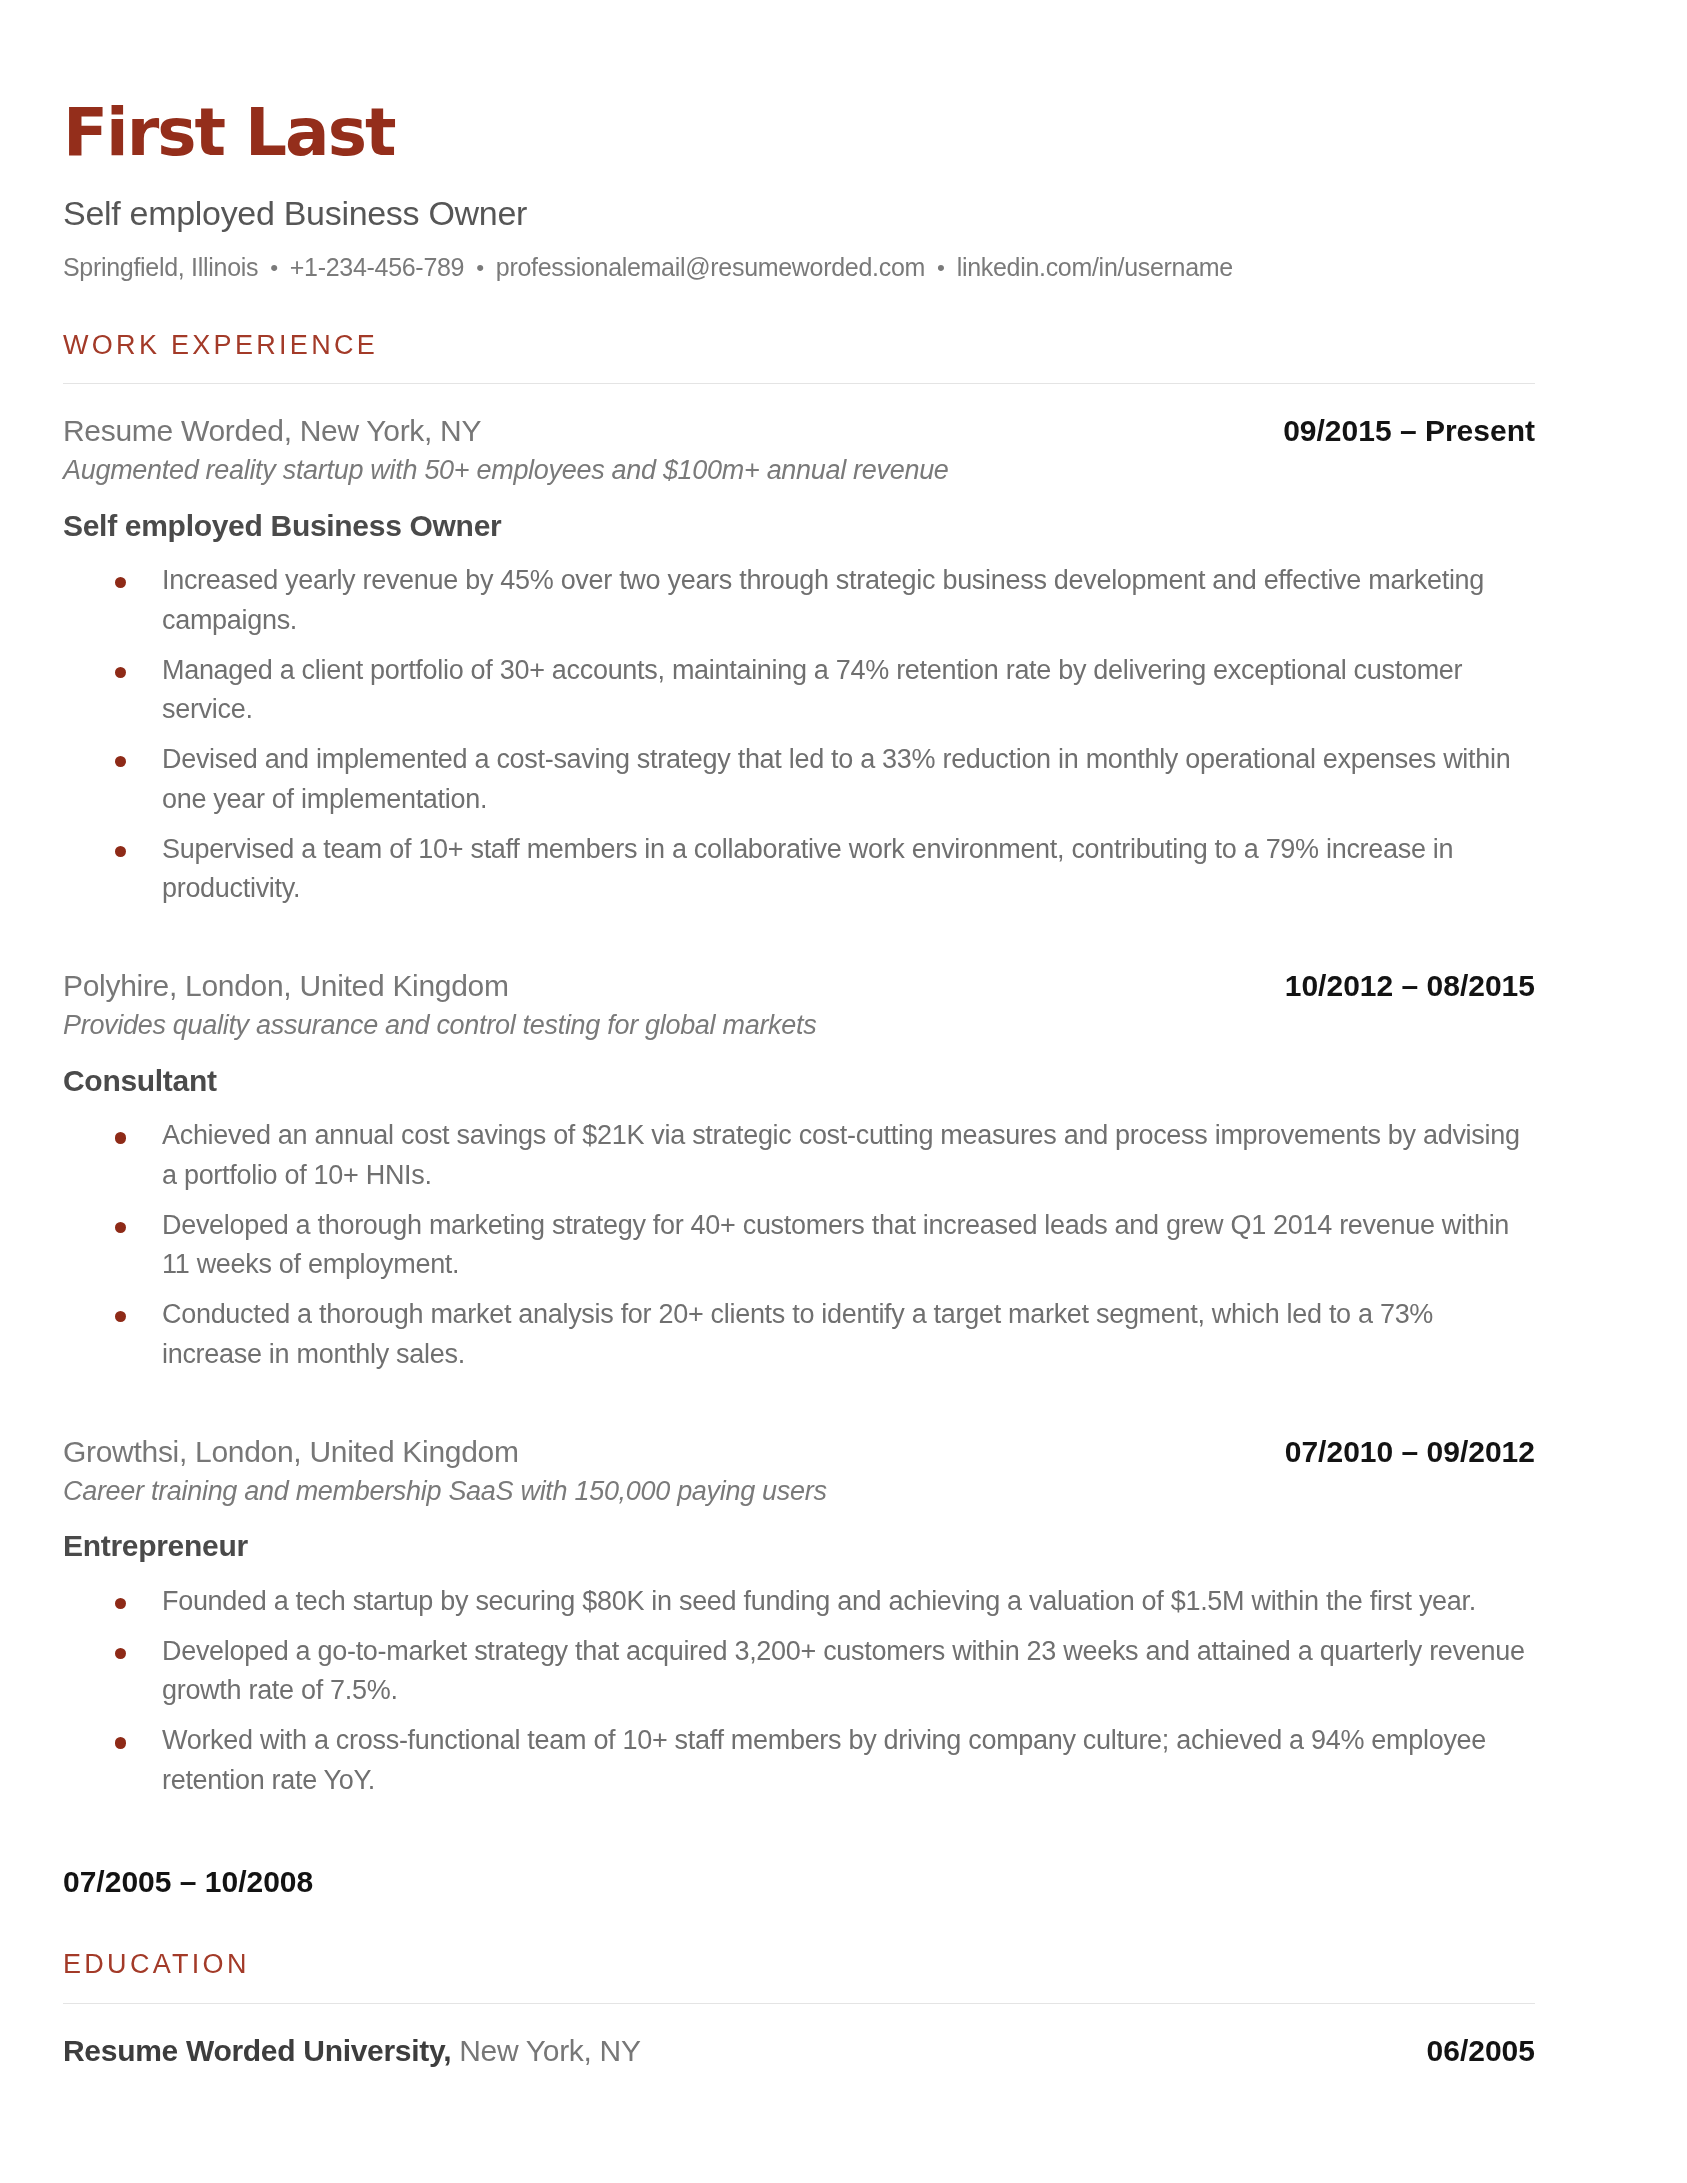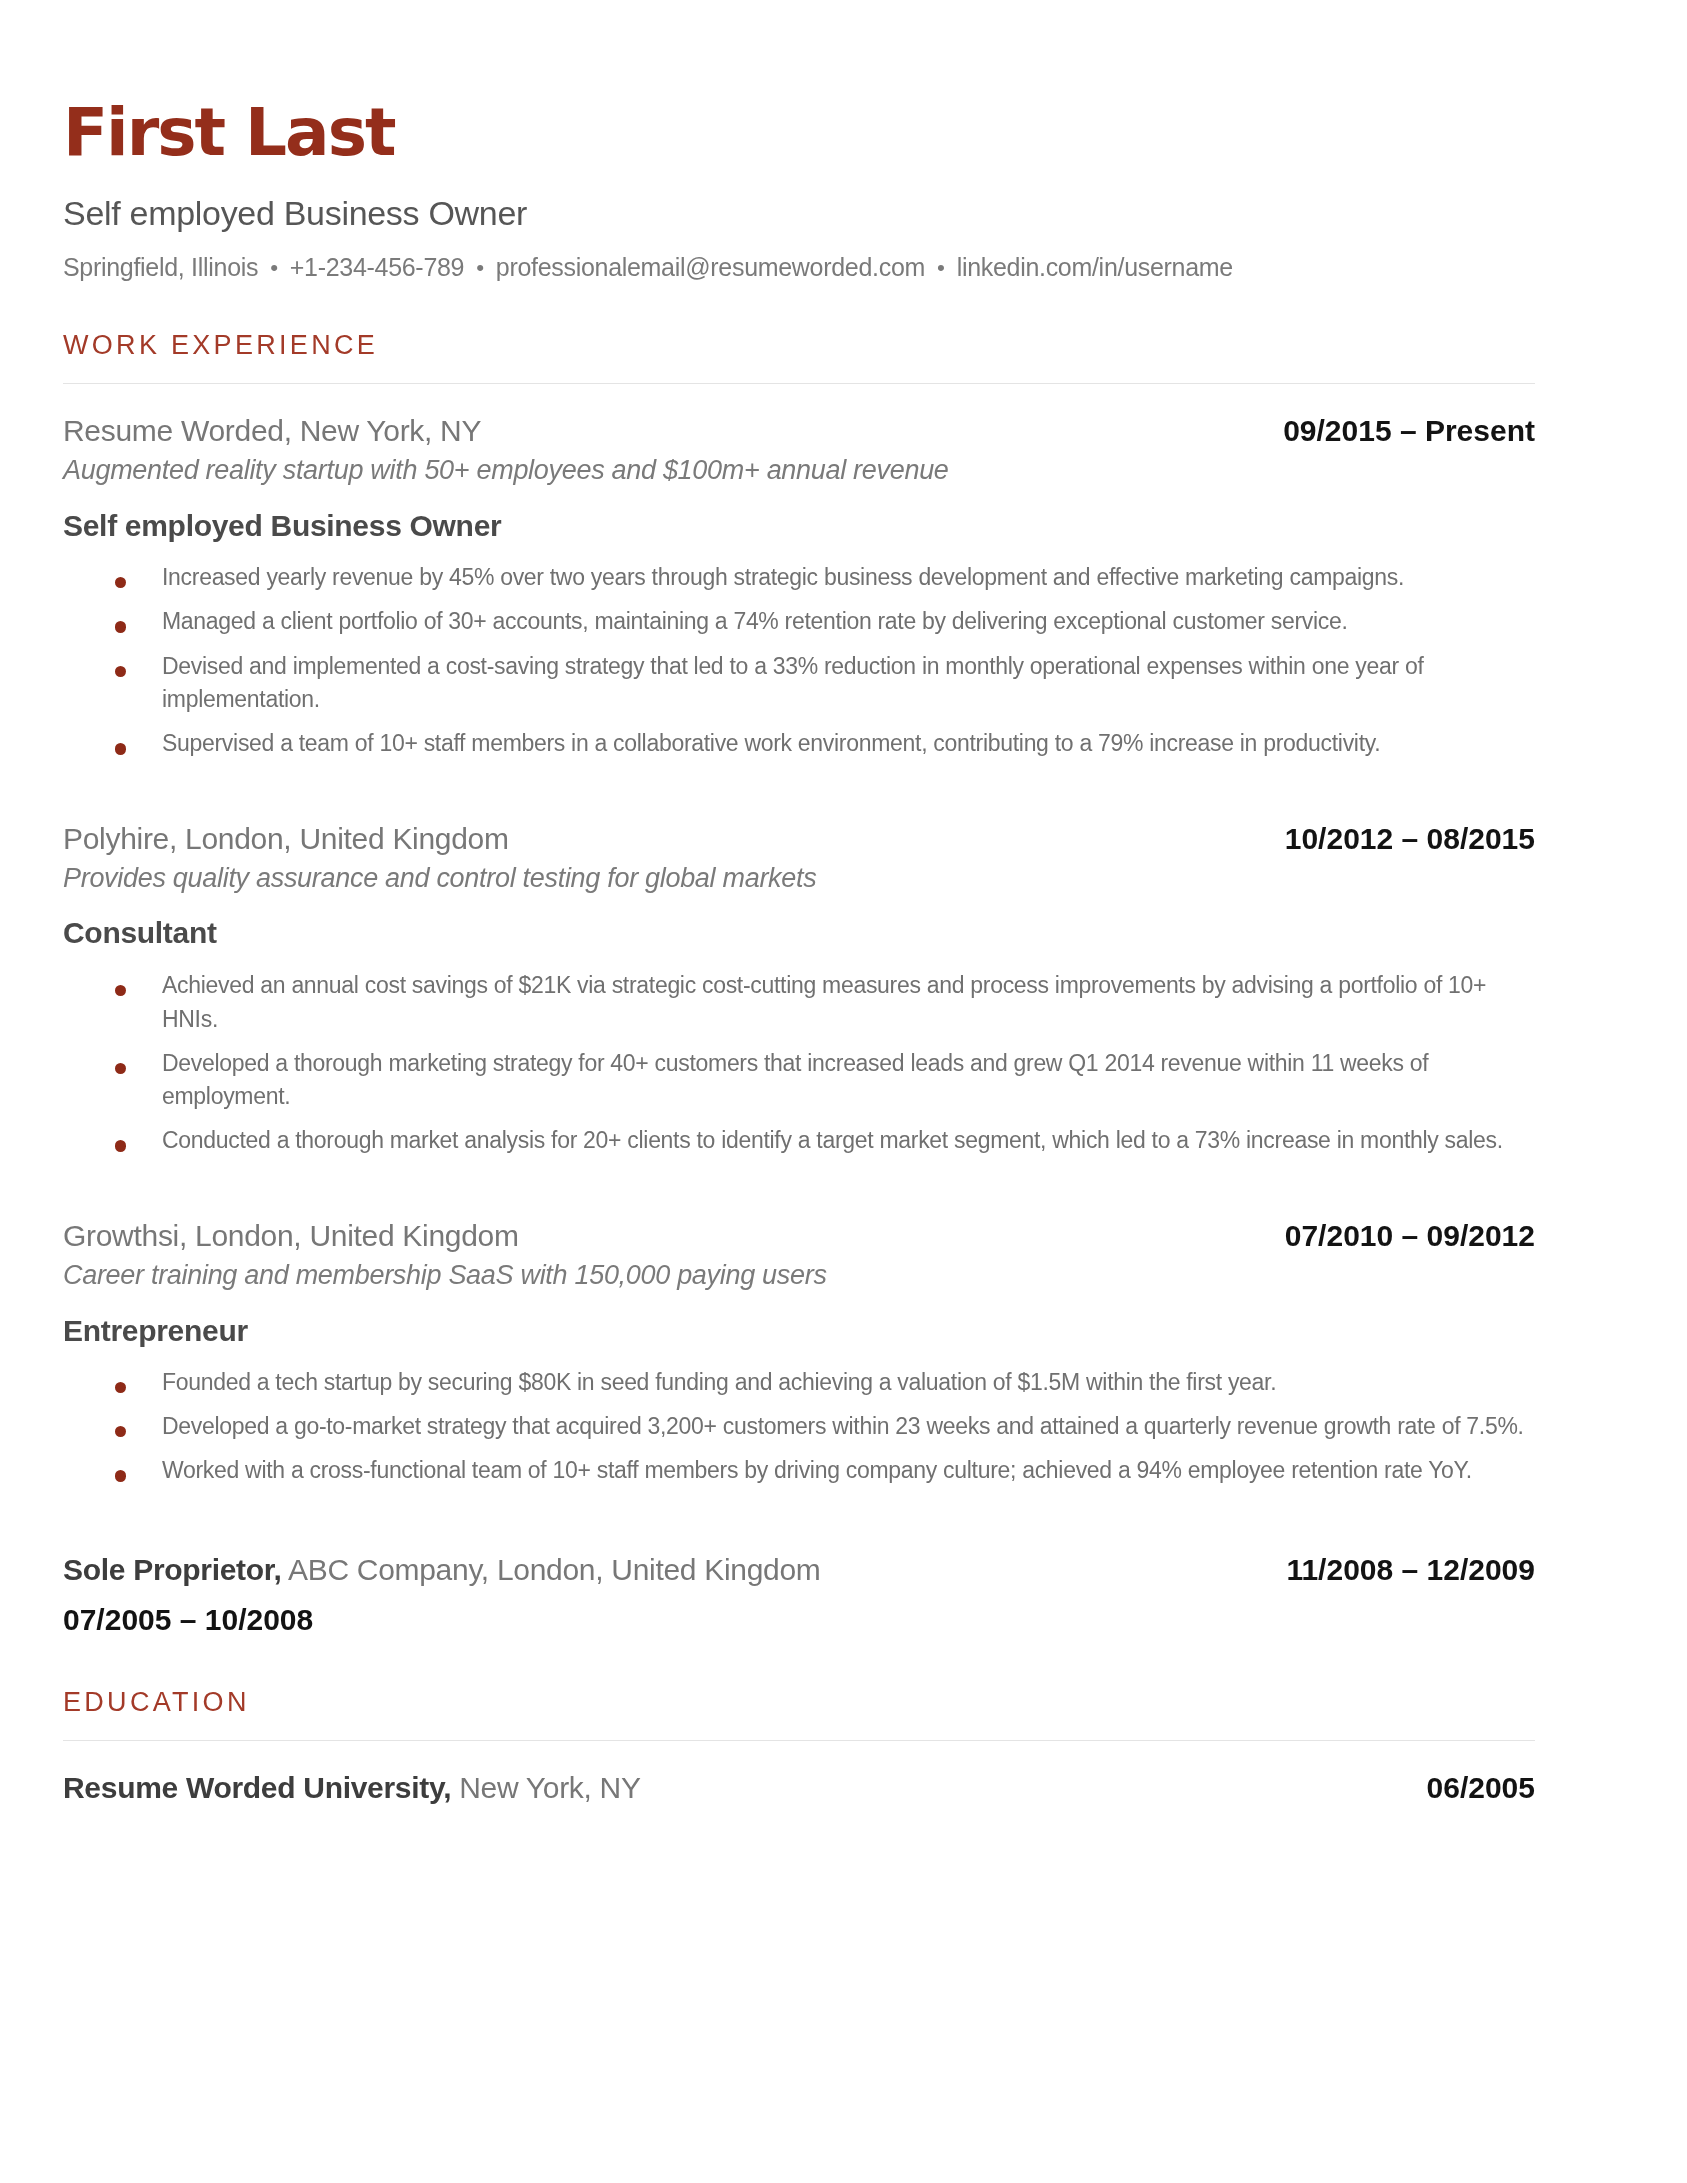--- a/index.html
+++ b/index.html
@@ -92,21 +92,21 @@
     font-weight:700;
     color:var(--jobtitle);
   }
   ul.bullets{
     margin-top:18.5px;
     list-style:none;
   }
   ul.bullets li{
     position:relative;
     padding-left:99px;
-    font-size:23px;
+    font-size:27px;
     line-height:1.46;
     color:var(--graytext);
     margin-bottom:10.6px;
   }
   ul.bullets li::before{
     content:"";
     position:absolute;
     left:52px;top:16px;
     width:11.2px;height:11.2px;
     border-radius:50%;
@@ -172,24 +172,20 @@
     <div class="jobtitle">Entrepreneur</div>
     <ul class="bullets">
       <li>Founded a tech startup by securing $80K in seed funding and achieving a valuation of $1.5M within the first year.</li>
       <li>Developed a go-to-market strategy that acquired 3,200+ customers within 23 weeks and attained a quarterly revenue growth rate of 7.5%.</li>
       <li>Worked with a cross-functional team of 10+ staff members by driving company culture; achieved a 94% employee retention rate YoY.</li>
     </ul>
   </div>
 
   <div class="roles">
     <div class="role-row row2">
-      <span><span class="lead">Sole Proprietor,</span><span class="rest"> ABC Company, London, United Kingdom</span></span>
-      <span class="dates">11/2008 – 12/2009</span>
-    </div>
-    <div class="role-row row2">
       <span class="dates">07/2005 – 10/2008</span>
     </div>
   </div>
 
   <div class="section-label">EDUCATION</div>
   <hr class="rule">
   <div class="edu-row row2">
     <span><span class="lead">Resume Worded University,</span><span class="rest"> New York, NY</span></span>
     <span class="dates">06/2005</span>
   </div>

